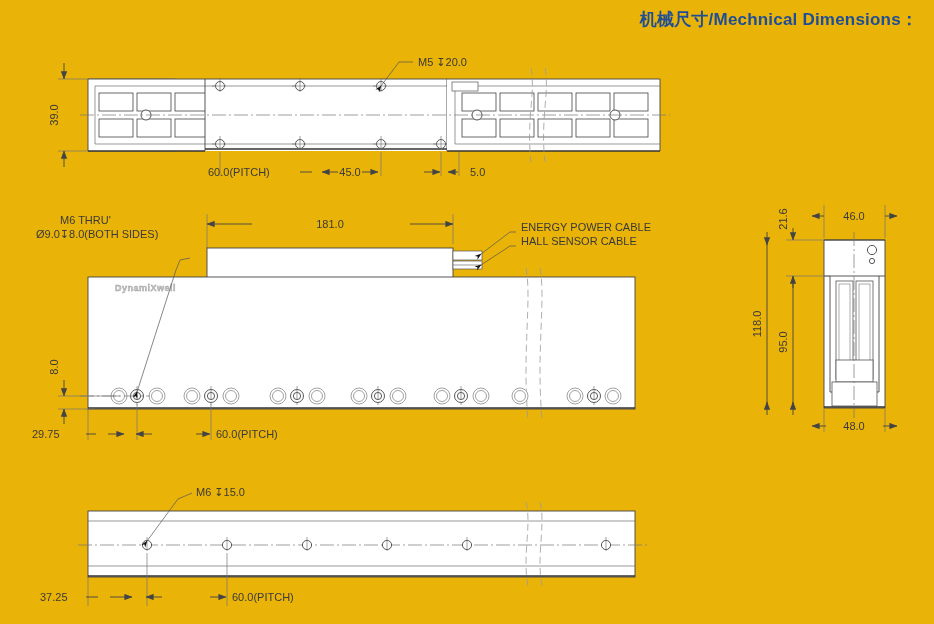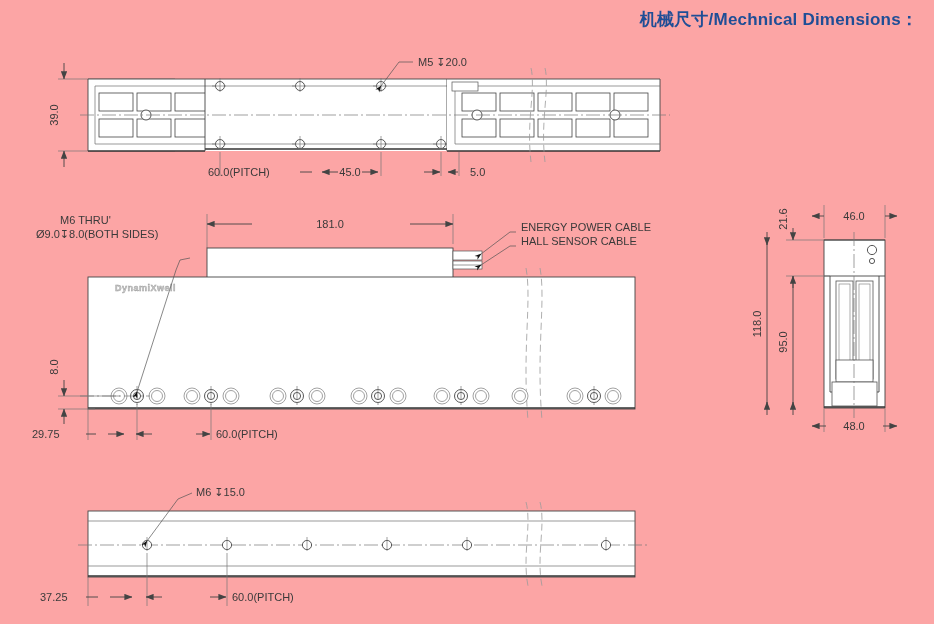--- a/index.html
+++ b/index.html
@@ -12,21 +12,21 @@
     font-family: "Liberation Sans", sans-serif;
     width: 934px;
     height: 624px;
     overflow: hidden;
     position: relative;
   }
   #page {
     position: relative;
     width: 934px;
     height: 624px;
-    background: #fca5a5;
+    background: #eab308;
   }
   #title-bar {
     position: absolute;
     right: 16px;
     top: 8px;
     font-size: 17px;
     font-weight: bold;
     color: #1f4e96;
     letter-spacing: 0.2px;
     white-space: nowrap;

